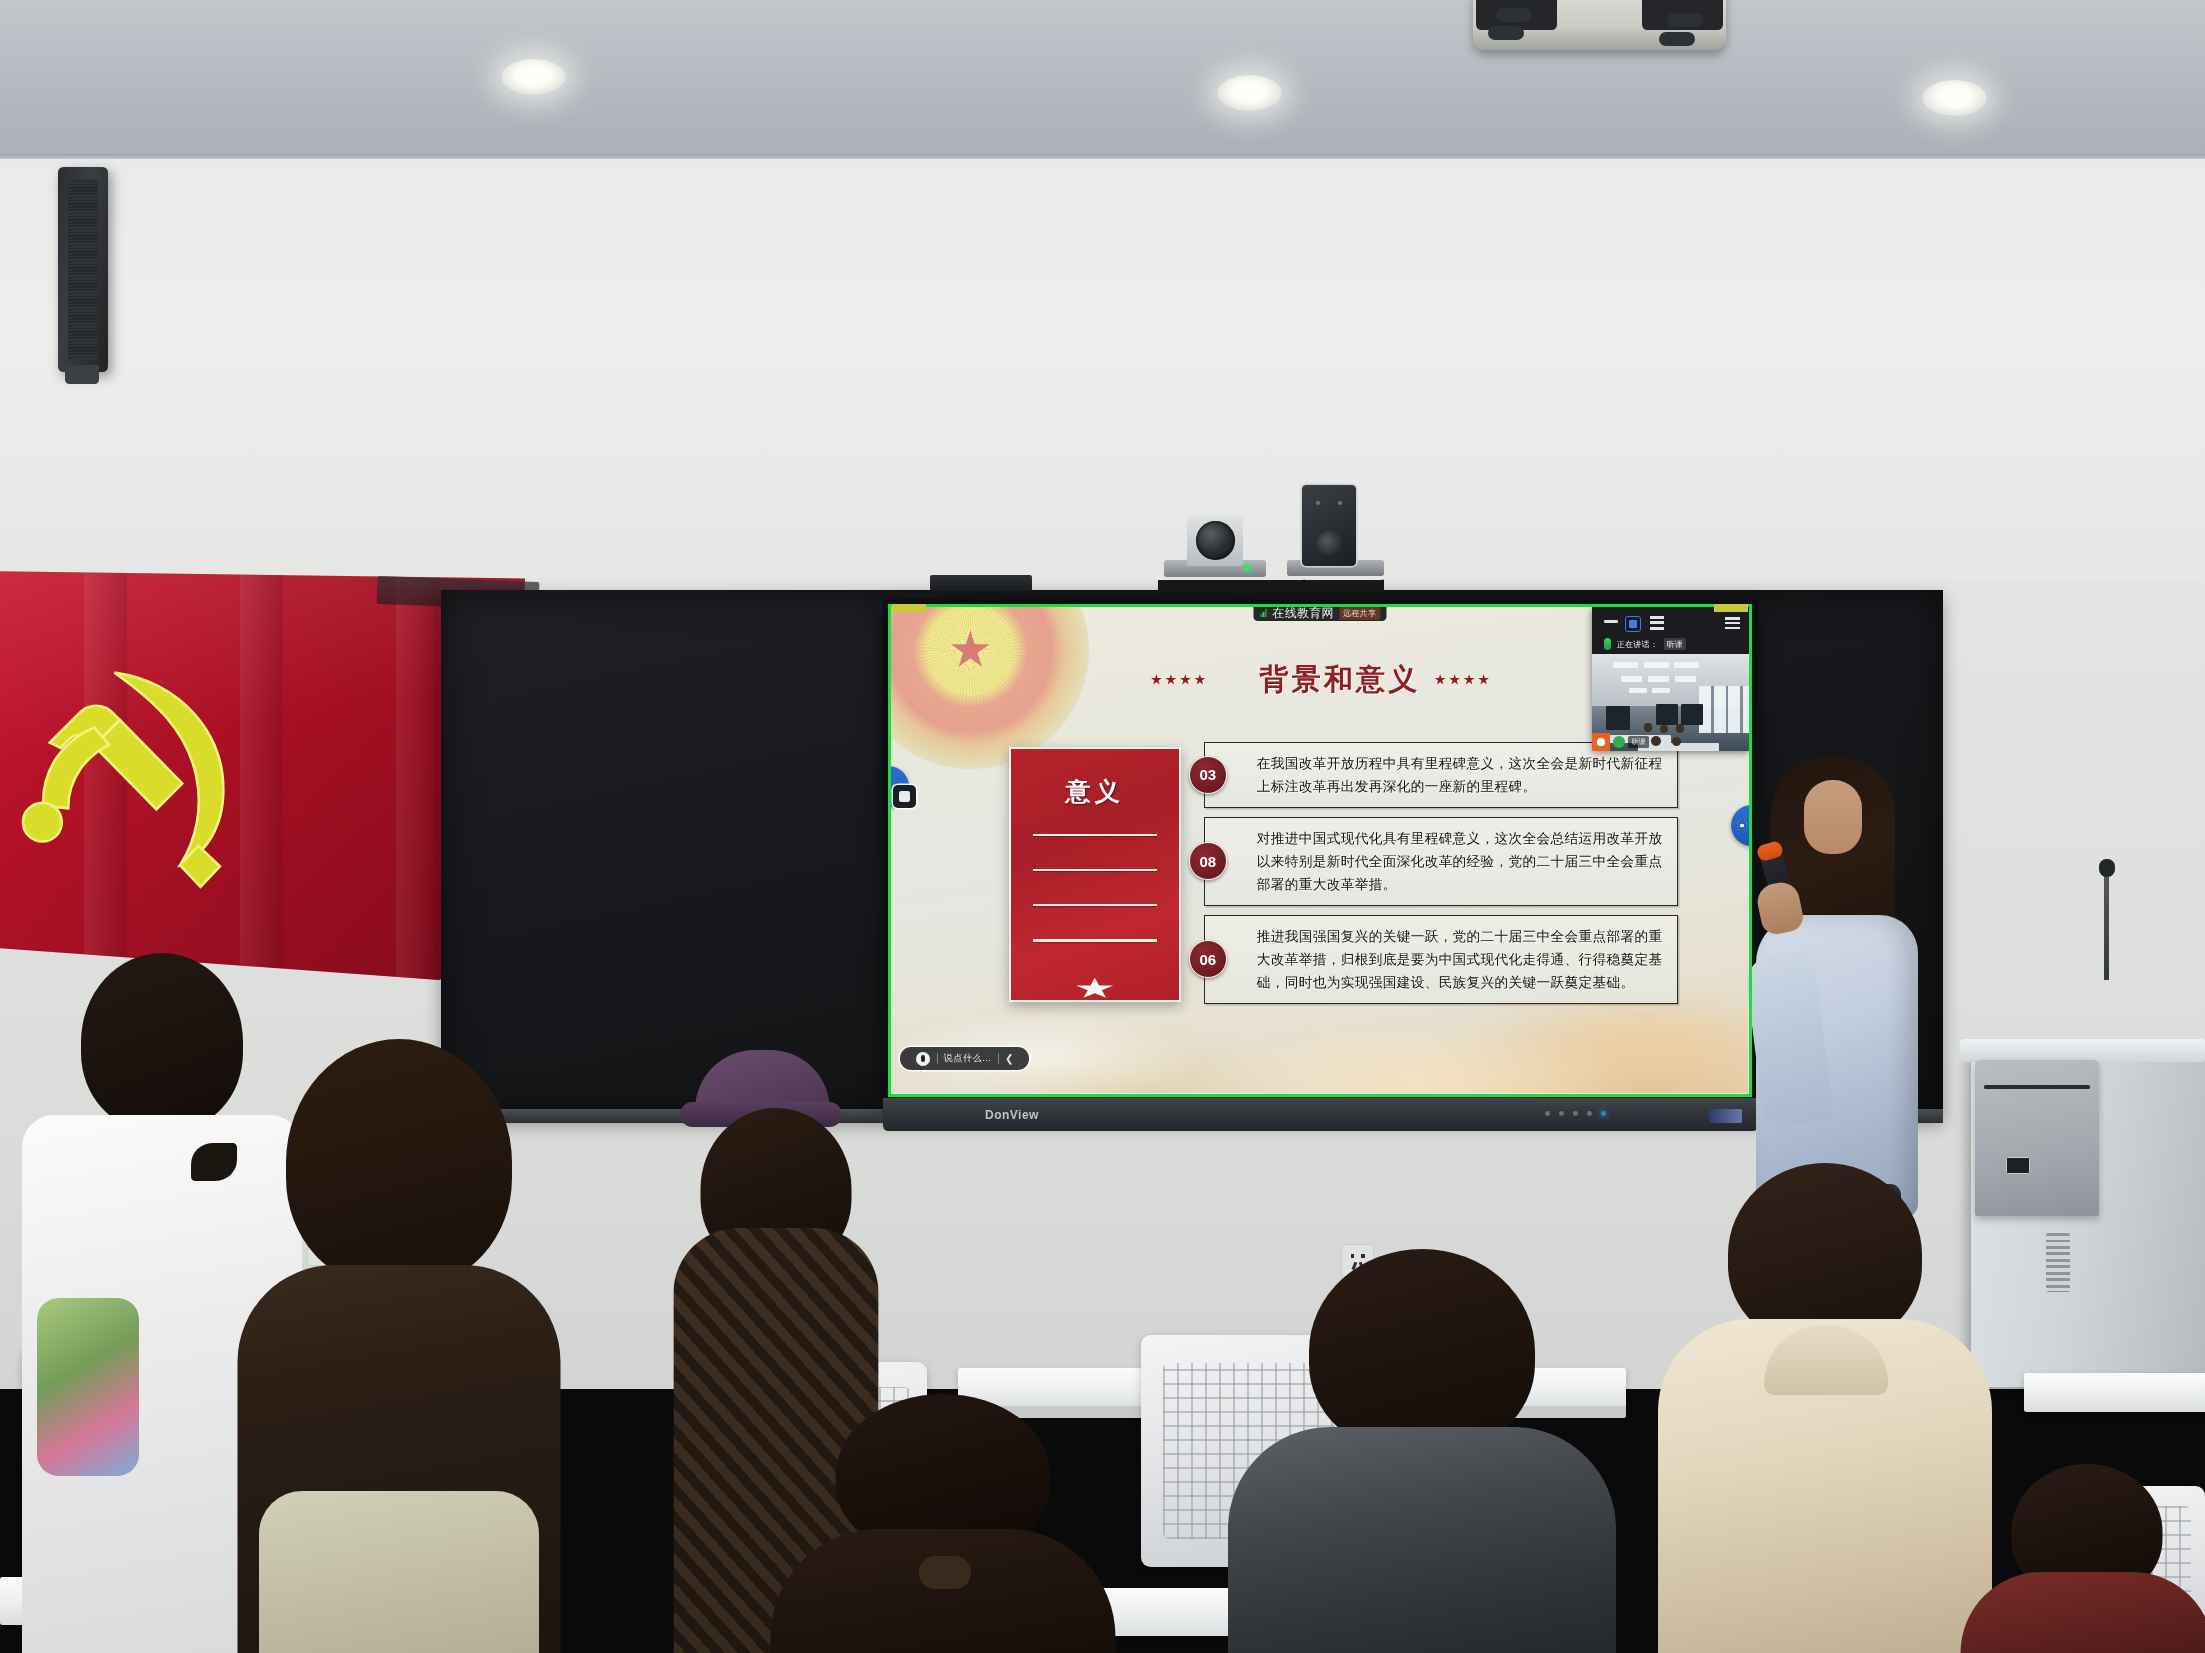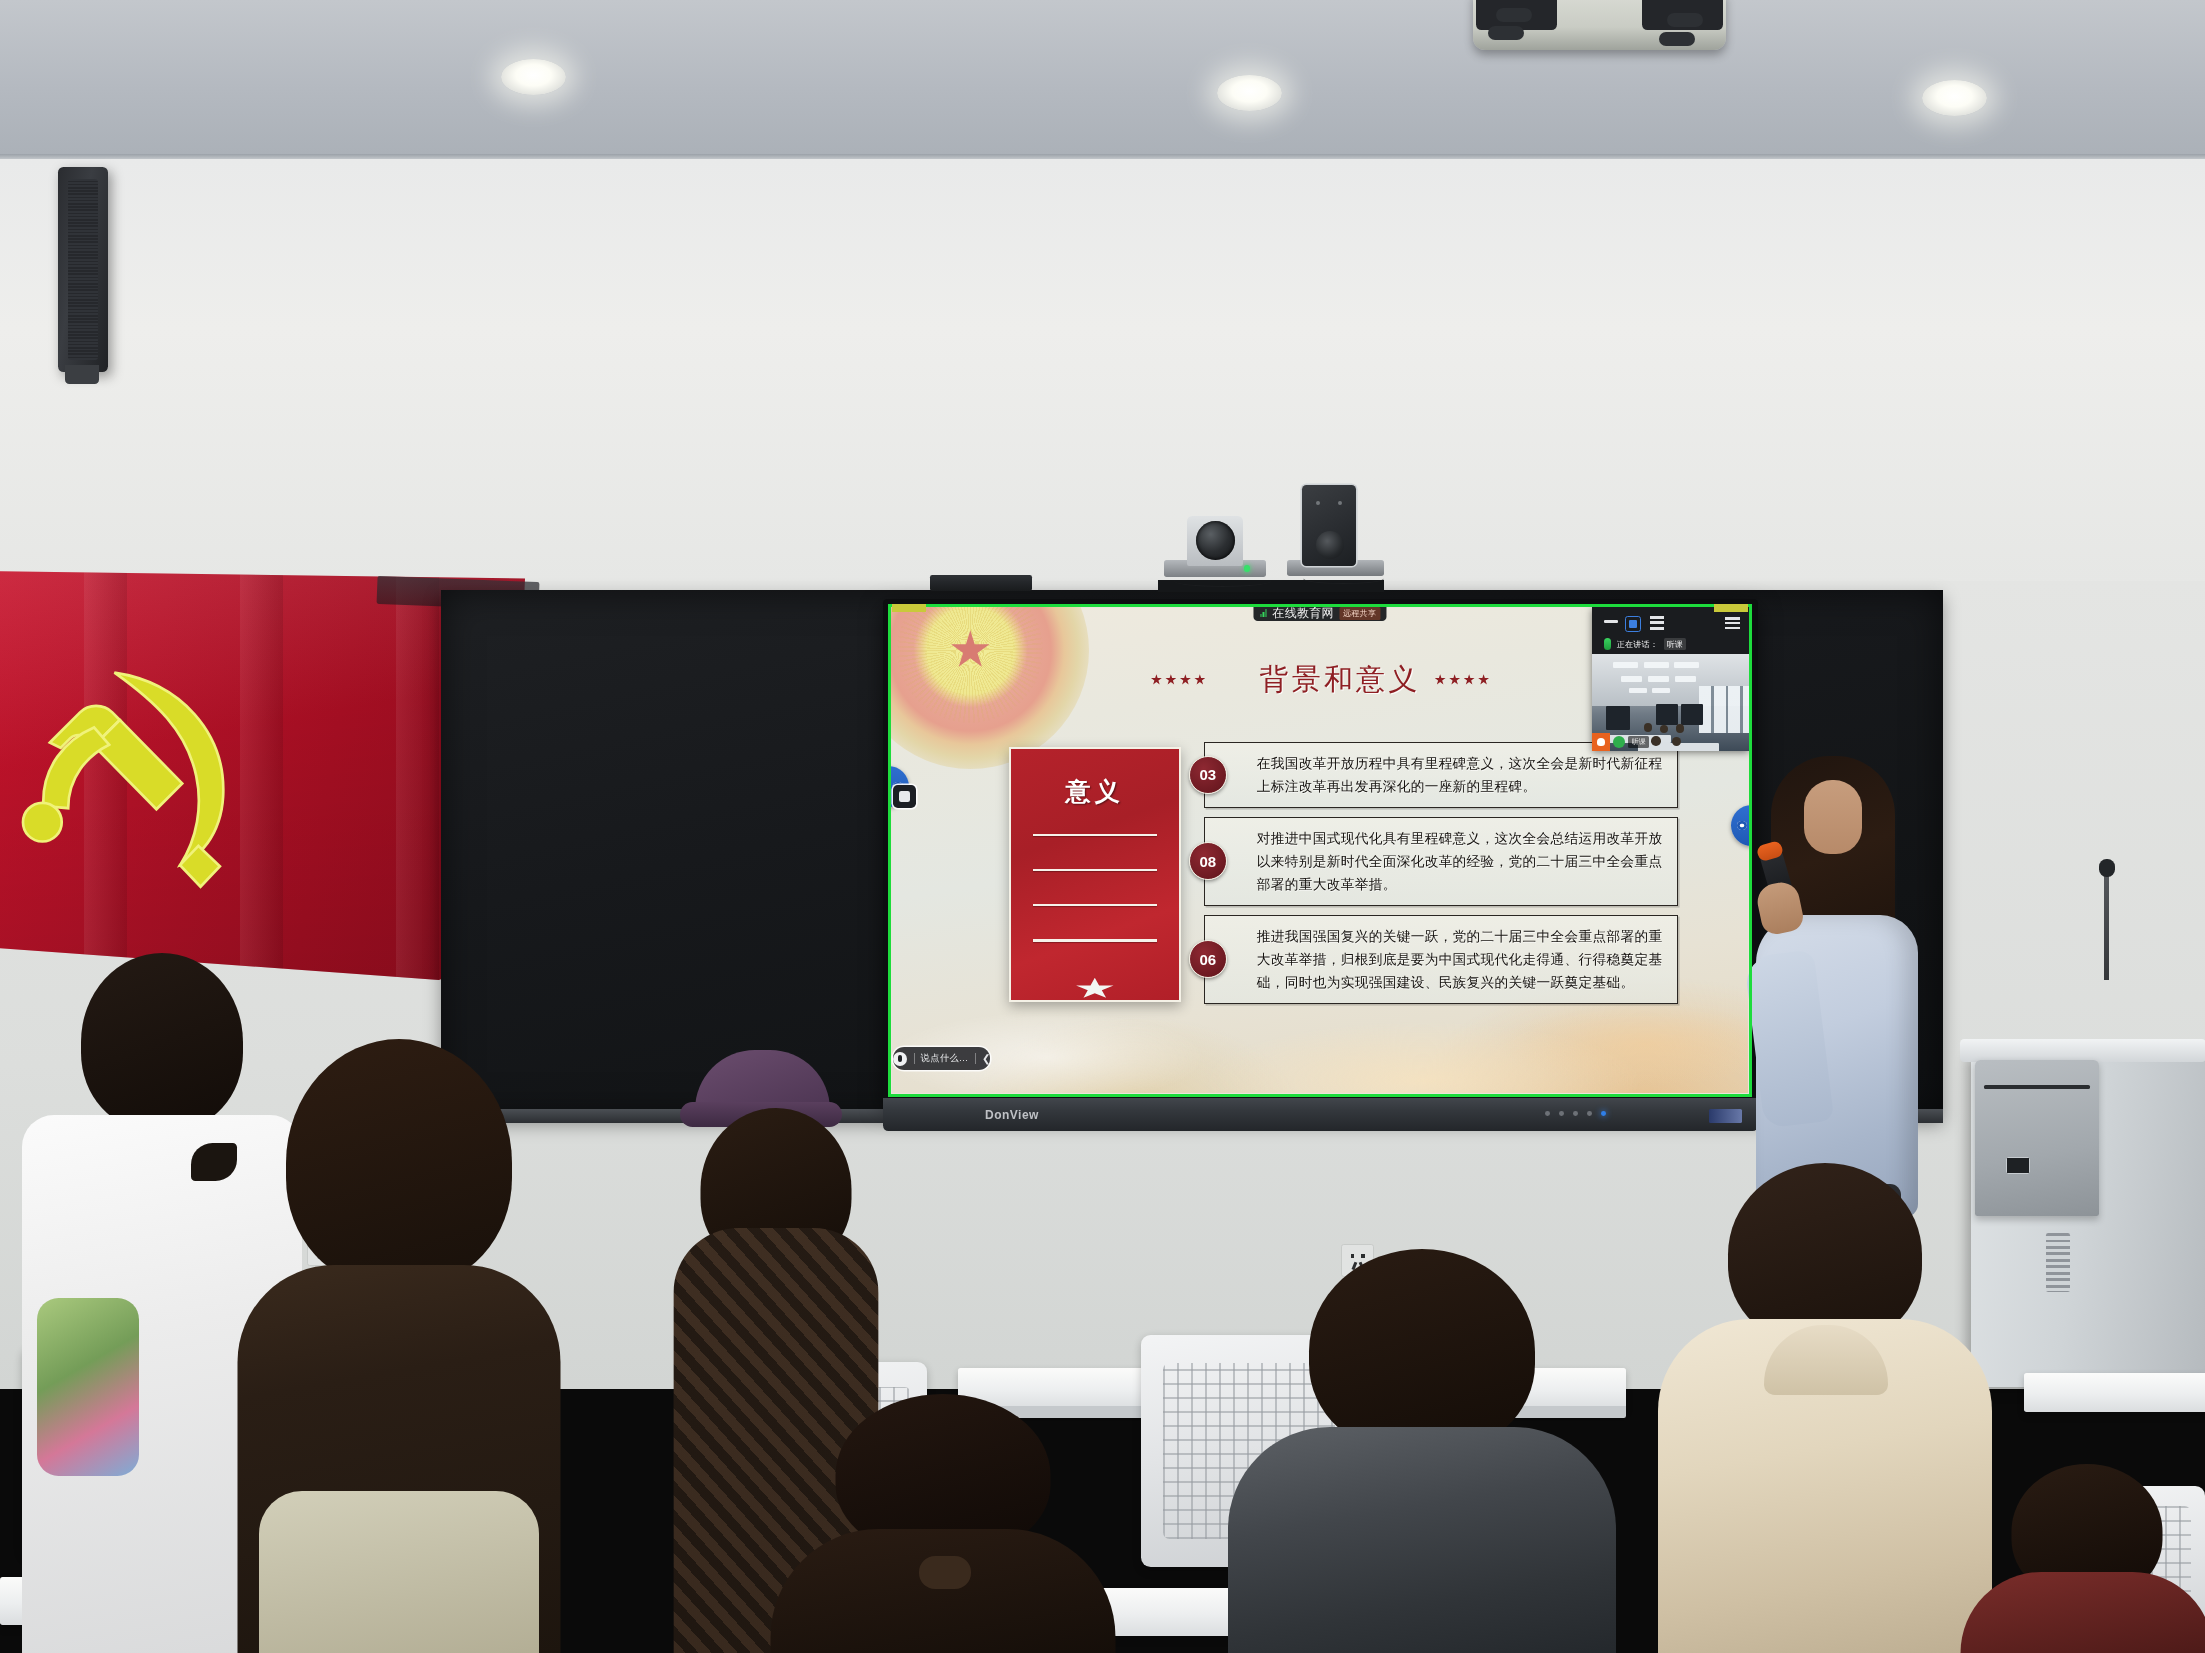--- a/index.html
+++ b/index.html
@@ -174,21 +174,21 @@
     width:40px; height:40px; background:#d87b72;
     clip-path:polygon(50% 0%,61% 35%,98% 35%,68% 57%,79% 91%,50% 70%,21% 91%,32% 57%,2% 35%,39% 35%);
     filter:drop-shadow(0 0 1.6px rgba(255,255,255,.95));
   }
 
   .slide-title-row{
     position:absolute; left:0; right:0; top:52px; display:flex;
     align-items:center; justify-content:center; gap:14px;
   }
   .slide-title{
-    font-size:29px; font-weight:normal; color:#8e1f23; letter-spacing:3.2px;
+    font-size:29px; font-weight:bold; color:#8e1f23; letter-spacing:3.2px;
     text-shadow:1.1px 1.1px 0 rgba(255,255,255,.85);
     margin-left:40px;
   }
   .stars{ display:flex; gap:3.2px; }
   .stars b{
     width:11.3px; height:11.3px; background:#8e1f23; display:block;
     clip-path:polygon(50% 0%,61% 35%,98% 35%,68% 57%,79% 91%,50% 70%,21% 91%,32% 57%,2% 35%,39% 35%);
   }
 
   
@@ -254,22 +254,22 @@
   }
   .tool-square{
     position:absolute; left:5.4px; top:181px; width:22.6px; height:22.6px; z-index:31;
     background:#1c1f24; border-radius:4.8px; display:flex; align-items:center; justify-content:center;
     box-shadow:0 0 0 1.6px rgba(255,255,255,.9);
   }
   .tool-square i{ width:10.8px; height:10.8px; background:#e8eaec; border-radius:2.2px; display:block; }
 
   
   .voicebar{
-    position:absolute; left:5px; bottom:27px; z-index:32;
-    height:22.6px; padding:0 0; border-radius:11.3px;
+    position:absolute; left:12px; bottom:27px; z-index:32;
+    height:22.6px; padding:0 16px; border-radius:11.3px;
     background:rgba(30,32,36,.86);
     box-shadow:0 0 0 1.6px rgba(255,255,255,.82);
     display:flex; align-items:center; gap:6.5px;
   }
   .voicebar .mic{
     width:14px; height:14px; border-radius:50%; background:#f0f1f3;
     display:flex; align-items:center; justify-content:center;
   }
   .voicebar .mic b{ width:4.3px; height:7px; background:#1e2024; border-radius:2.2px; display:block; }
   .voicebar .vsep{ width:0.5px; height:10.8px; background:rgba(255,255,255,.35); }

